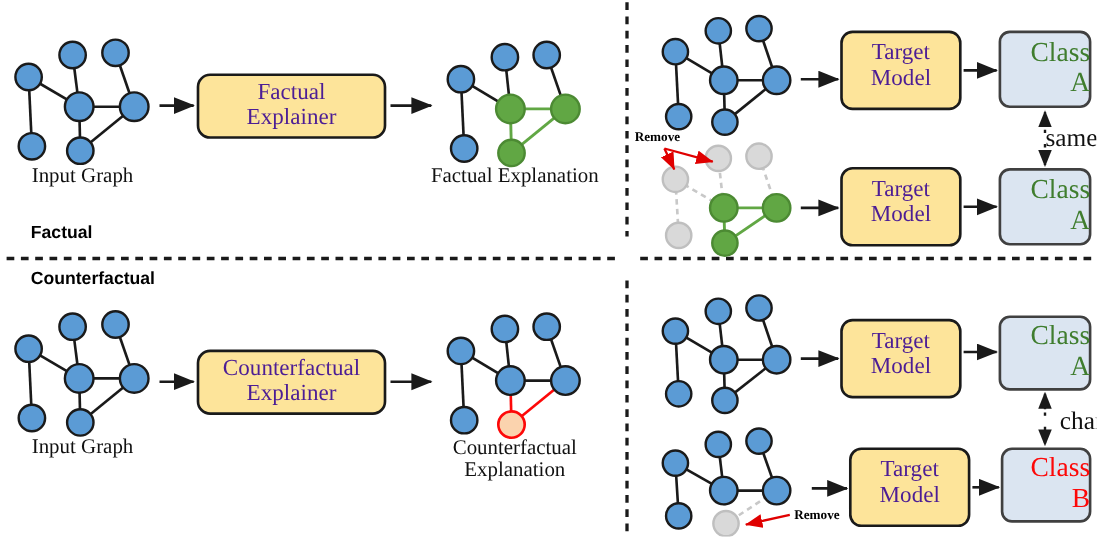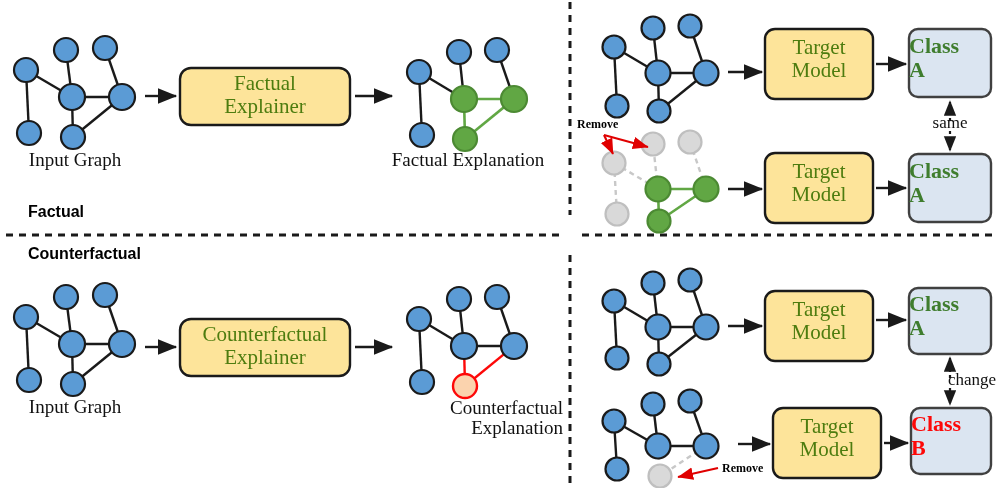--- a/index.html
+++ b/index.html
@@ -1,26 +1,26 @@
 <!DOCTYPE html>
 <html><head>
 <meta charset="utf-8">
 <style>
   html,body{margin:0;padding:0;background:#ffffff;}
   body{width:997px;height:488px;font-family:"Liberation Serif",serif;}
   #root{position:relative;width:997px;height:488px;overflow:hidden;background:#fff;}
   svg.layer{position:absolute;left:0;top:0;width:997px;height:488px;}
   .lbl{position:absolute;font-family:"Liberation Serif",serif;color:#111;white-space:nowrap;}
   .section-title{font-family:"Liberation Sans",sans-serif;font-weight:bold;font-size:16px;color:#000;}
-  .graph-caption{font-size:19px;color:#111;text-align:right;line-height:1.05;}
-  .boxtext{font-size:21px;color:#4d7c0f;text-align:center;line-height:1.1;}
-  .classtext{font-size:22px;text-align:left;line-height:1.1;font-weight:700;}
+  .graph-caption{font-size:19px;color:#111;text-align:center;line-height:1.05;}
+  .boxtext{font-size:21px;color:#4c1d95;text-align:center;line-height:1.1;}
+  .classtext{font-size:25px;text-align:right;line-height:1.1;font-weight:400;}
   .cls-green{color:#3f7d2e;}
   .cls-red{color:#fd0808;}
-  .relword{font-size:17px;color:#111;text-align:left;}
+  .relword{font-size:23px;color:#111;text-align:left;margin-left:24px;}
   .removeword{font-family:"Liberation Serif",serif;font-weight:bold;font-size:12px;color:#000;}
   .ctr{transform:translateX(-50%);}
 </style>
 </head>
 <body>
 
 <div id="root">
 
   <svg class="layer" xmlns="http://www.w3.org/2000/svg">
     <defs>

